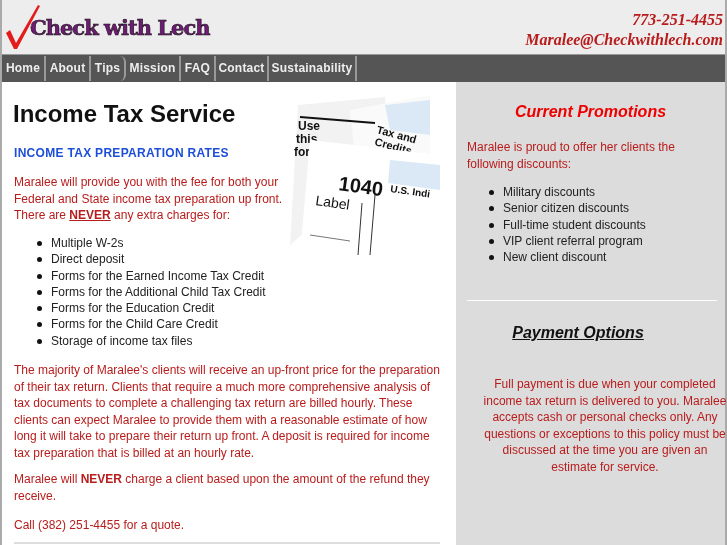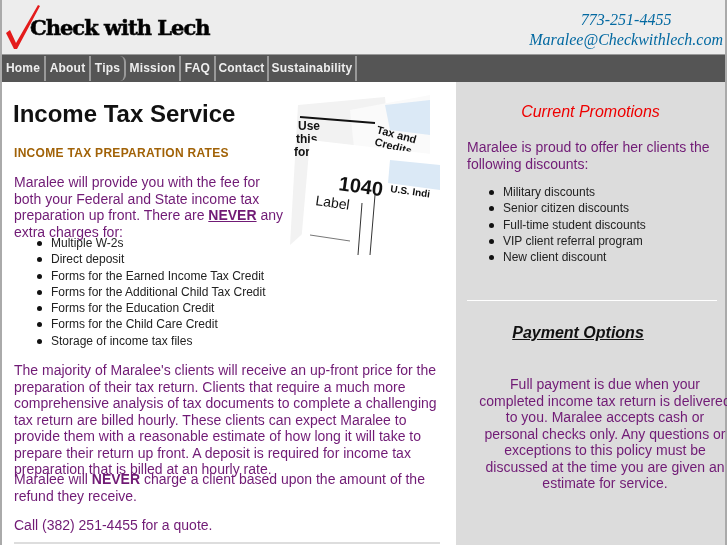--- a/index.html
+++ b/index.html
@@ -1,36 +1,36 @@
 <!DOCTYPE html>
 <html><head>
 <meta charset="utf-8">
 <style>
   html, body { margin:0; padding:0; }
   body { width:727px; height:545px; overflow:hidden; background:#ededed; font-family:"Liberation Sans", sans-serif; color:#222; position:relative; }
   .page { position:absolute; left:0; top:0; width:725px; height:545px; border-left:2px solid #aaa; border-right:2px solid #aaa; box-sizing:border-box; width:727px; }
   .header { position:absolute; left:2px; top:0; width:723px; height:54px; background:#ededed; }
   .logo { position:absolute; left:2px; top:3px; height:48px; width:215px; }
   .logo svg { position:absolute; left:0; top:0; }
-  .logo-text { position:absolute; left:26px; top:12px; font-family:"DejaVu Serif", serif; font-weight:bold; font-size:21px; letter-spacing:-1px; color:#000000; -webkit-text-stroke:0.6px #111; }
-  .contact { position:absolute; right:2px; top:10px; text-align:center; font-family:"Liberation Serif", serif; font-style:italic; font-size:16px; line-height:20px; color:#0369a1; }
+  .logo-text { position:absolute; left:26px; top:12px; font-family:"DejaVu Serif", serif; font-weight:bold; font-size:21px; letter-spacing:-1px; color:#701a75; -webkit-text-stroke:0.6px #111; }
+  .contact { position:absolute; right:2px; top:10px; text-align:right; font-family:"Liberation Serif", serif; font-style:italic; font-size:16px; line-height:20px; color:#b91c1c;font-weight:bold; }
   .nav { position:absolute; left:2px; top:54px; width:723px; height:32px; background:#555; border-top:1px solid #999; border-bottom:1px solid #999; box-sizing:border-box; }
   .nav-item { position:absolute; top:1px; height:25px; line-height:25px; color:#eee; font-weight:bold; font-size:12px; text-align:center; border-right:2px solid #999; box-sizing:border-box; letter-spacing:0.2px; }
   .main { position:absolute; left:2px; top:82px; width:454px; height:463px; background:#fff; }
   .side { position:absolute; left:456px; top:82px; width:269px; height:463px; background:#dcdcdc; }
   h1 { position:absolute; left:13px; top:100px; margin:0; font-size:24px; font-weight:bold; color:#111; }
-  .sub { position:absolute; left:14px; top:146px; font-size:12px; font-weight:bold; color:#a16207; letter-spacing:0.3px; }
-  .p { position:absolute; font-size:14px; line-height:16.5px; color:#701a75; }
+  .sub { position:absolute; left:14px; top:146px; font-size:12px; font-weight:bold; color:#1d4ed8; letter-spacing:0.3px; }
+  .p { position:absolute; font-size:12px; line-height:16.5px; color:#b91c1c; }
   .never { font-weight:bold; text-decoration:underline; }
   ul { margin:0; padding:0; list-style:none; }
   ul li { position:relative; font-size:12px; height:16.3px; line-height:16.3px; padding-left:0; }
   ul li::before { content:""; position:absolute; left:-14px; top:6px; width:5px; height:5px; border-radius:50%; background:#111; }
   .hr { position:absolute; left:14px; top:542px; width:426px; height:2px; background:#ddd; }
   .taxart { position:absolute; left:290px; top:95px; width:150px; height:160px; }
-  .promo-title { position:absolute; left:456px; top:103px; width:269px; text-align:center; color:#e00; font-weight:normal; font-style:italic; font-size:16px; }
+  .promo-title { position:absolute; left:456px; top:103px; width:269px; text-align:center; color:#e00; font-weight:bold; font-style:italic; font-size:16px; }
   .pay-title { position:absolute; left:456px; top:324px; width:244px; text-align:center; color:#111; font-weight:bold; font-style:italic; font-size:16px; text-decoration:underline; }
   .side-hr { position:absolute; left:467px; top:300px; width:250px; height:1px; background:#fff; }
 </style>
 </head>
 <body>
 
 <div class="page"></div>
 
 <div class="header">
   <div class="logo">

